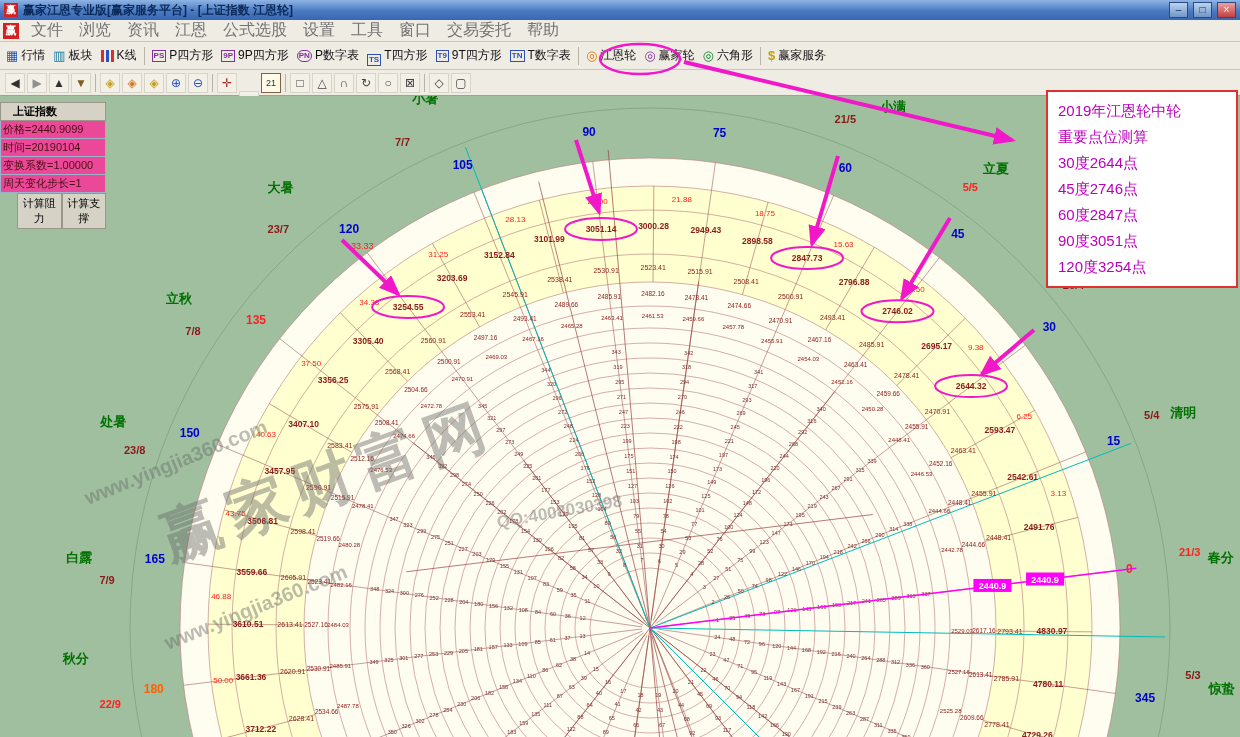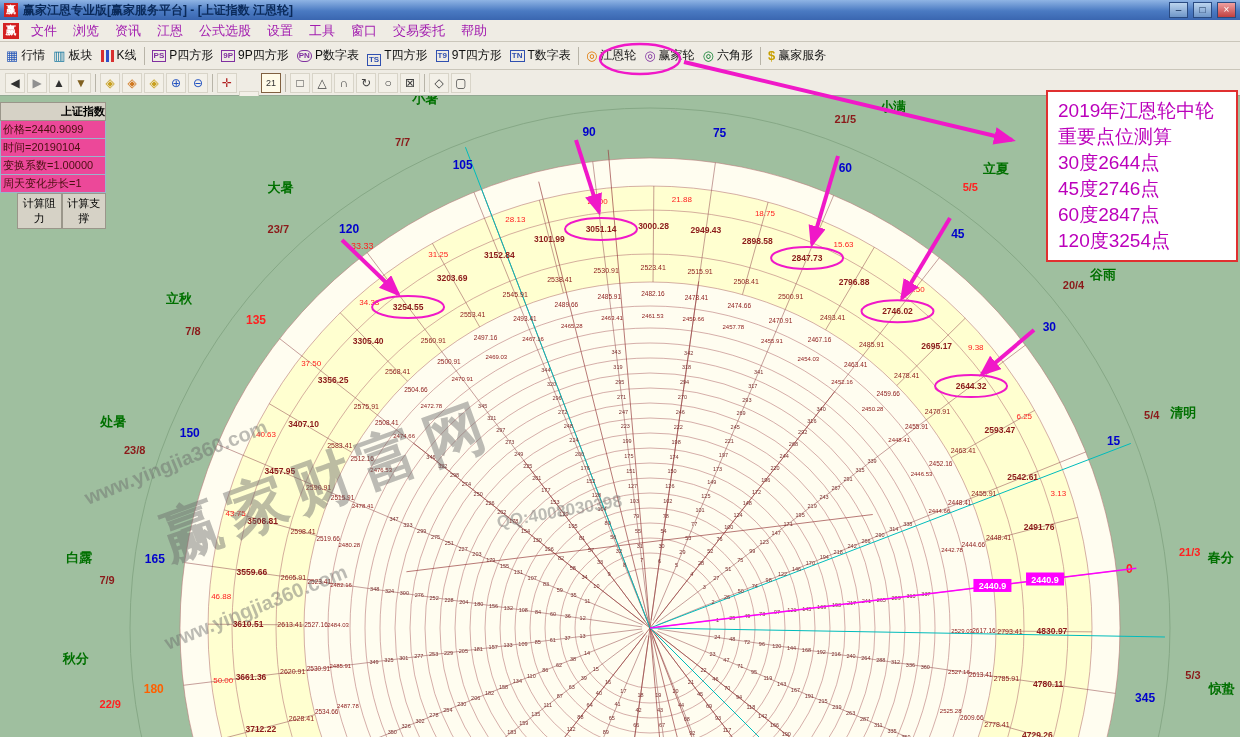--- a/index.html
+++ b/index.html
@@ -11,49 +11,49 @@
     display:flex;align-items:center;justify-content:center;flex:0 0 auto;}
   .title-text{font-size:12px;font-weight:bold;color:#0a2a5a;white-space:nowrap;}
   .tb-spacer{flex:1;}
   .win-btn{width:17px;height:14px;font-size:10px;line-height:13px;text-align:center;
     border:1px solid #2a4a80;background:linear-gradient(#bcd4ee,#6f96c8);color:#102a50;}
   .win-btn.close{background:linear-gradient(#f0a0a0,#c04040);color:#fff;}
   .menubar{height:22px;background:#efece4;border-bottom:1px solid #cac6ba;display:flex;
     align-items:center;padding-left:3px;box-sizing:border-box;}
   .menu-logo{width:16px;height:16px;background:#d42020;color:#fff;font-size:11px;font-weight:bold;
     display:flex;align-items:center;justify-content:center;margin-right:4px;}
-  .menu-item{font-size:13px;color:#a21caf;padding:3px 8px;white-space:nowrap;font-family:Liberation Serif, serif;}
+  .menu-item{font-size:16px;color:#737373;padding:3px 8px;white-space:nowrap;font-family:Liberation Serif, serif;}
   .toolbar{height:28px;background:#efece4;border-bottom:1px solid #cac6ba;display:flex;
     align-items:center;padding-left:2px;box-sizing:border-box;}
   .tb-item{display:flex;align-items:center;gap:3px;height:24px;padding:0 4px;font-size:12px;
     color:#111;white-space:nowrap;}
   .tb-sep{width:1px;height:18px;background:#b8b4a8;margin:0 3px;}
   .tb-glyph{font-size:13px;line-height:13px;font-weight:bold;}
   .tb-badge{font-size:8px;font-weight:bold;border:1px solid currentColor;padding:0 1px;line-height:10px;}
   .k-icon{width:13px;height:12px;
     background:linear-gradient(90deg,#d83030 0 3px,transparent 3px 5px,#3050c8 5px 8px,transparent 8px 10px,#d83030 10px 13px);}
   .drawbar{height:26px;background:#efece4;border-bottom:1px solid #93a893;display:flex;
     align-items:center;padding-left:4px;box-sizing:border-box;}
   .db-item{min-width:20px;height:20px;display:flex;align-items:center;justify-content:center;
     font-size:12px;margin:0 1px;border:1px solid #d8d4c8;background:#f3f0e8;box-sizing:border-box;}
   .db-cal{border:1px solid #806040;font-size:9px;padding:0 2px;background:#fffbe8;}
   .db-cls{font-size:10px;font-weight:bold;}
   .chart{position:absolute;left:0;top:96px;width:1240px;height:641px;background:#9fbf9f;overflow:hidden;}
   .chart svg{position:absolute;left:0;top:0;}
   .panel{position:absolute;left:0;top:6px;width:106px;z-index:6;font-size:11px;}
-  .panel-h{background:#d6d2c6;border:1px solid #9a968a;text-align:right;font-weight:bold;
-    padding:1px 0;color:#000;}
+  .panel-h{background:#d6d2c6;border:1px solid #9a968a;text-align:left;font-weight:bold;
+    padding:1px 12px;color:#000;}
   .panel-row{background:#ec4899;border:1px solid #9ab4cc;border-top:none;padding:1px 2px;
     color:#4a1010;white-space:nowrap;overflow:hidden;}
   .panel-btns{display:flex;padding-left:17px;}
   .panel-btn{flex:1;background:#d6d2c6;border:1px solid #9a968a;text-align:center;padding:2px 0;
     font-size:11px;color:#000;}
   .annotation{position:absolute;left:1046px;top:90px;width:192px;background:#ffffff;
     border:2px solid #e03030;z-index:30;padding:6px 10px;box-sizing:border-box;}
-  .annotation div{font-size:19px;line-height:26px;color:#bb00bb;white-space:nowrap;}
+  .annotation div{font-size:15px;line-height:26px;color:#bb00bb;white-space:nowrap;}
   .overlay{position:absolute;left:0;top:0;z-index:50;pointer-events:none;}
 </style>
 </head>
 <body>
 <div id="app">
 
   <div class="titlebar">
     <span class="app-icon">赢</span>
     <span class="title-text">赢家江恩专业版[赢家服务平台] - [上证指数 江恩轮]</span>
     <span class="tb-spacer"></span>
@@ -901,20 +901,21 @@
         </div>
     </div>
   </div>
 
   <div class="annotation">
       <div>2019年江恩轮中轮</div>
       <div>重要点位测算</div>
       <div>30度2644点</div>
       <div>45度2746点</div>
       <div>60度2847点</div>
+      <div>90度3051点</div>
       <div>120度3254点</div>
     </div>
 
   <svg class="overlay" width="1240" height="737">
       <defs>
         <marker id="ah" markerWidth="6" markerHeight="5" refX="4.5" refY="2.2" orient="auto">
           <path d="M0,0 L5.5,2.2 L0,4.4 z" fill="#f018c8"></path>
         </marker>
       </defs>
       <line x1="684" y1="62" x2="1012" y2="140" stroke="#f018c8" stroke-width="4" marker-end="url(#ah)"></line>

